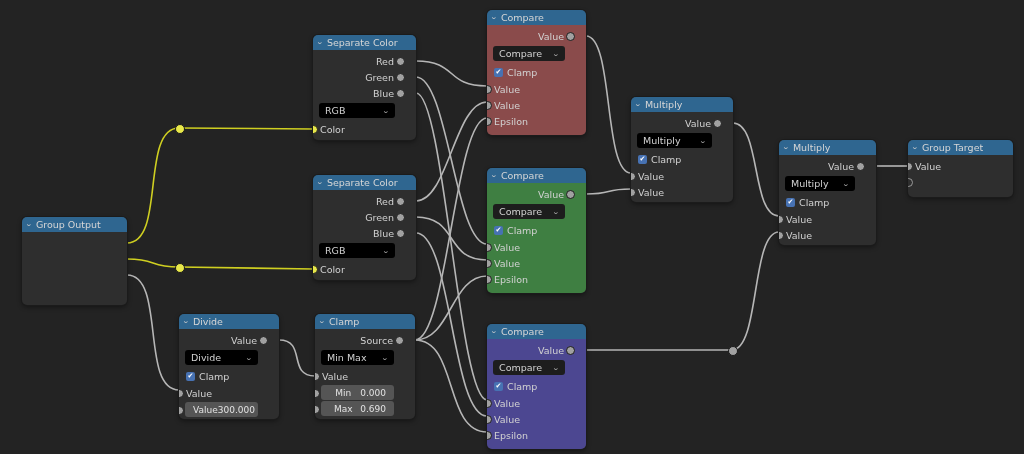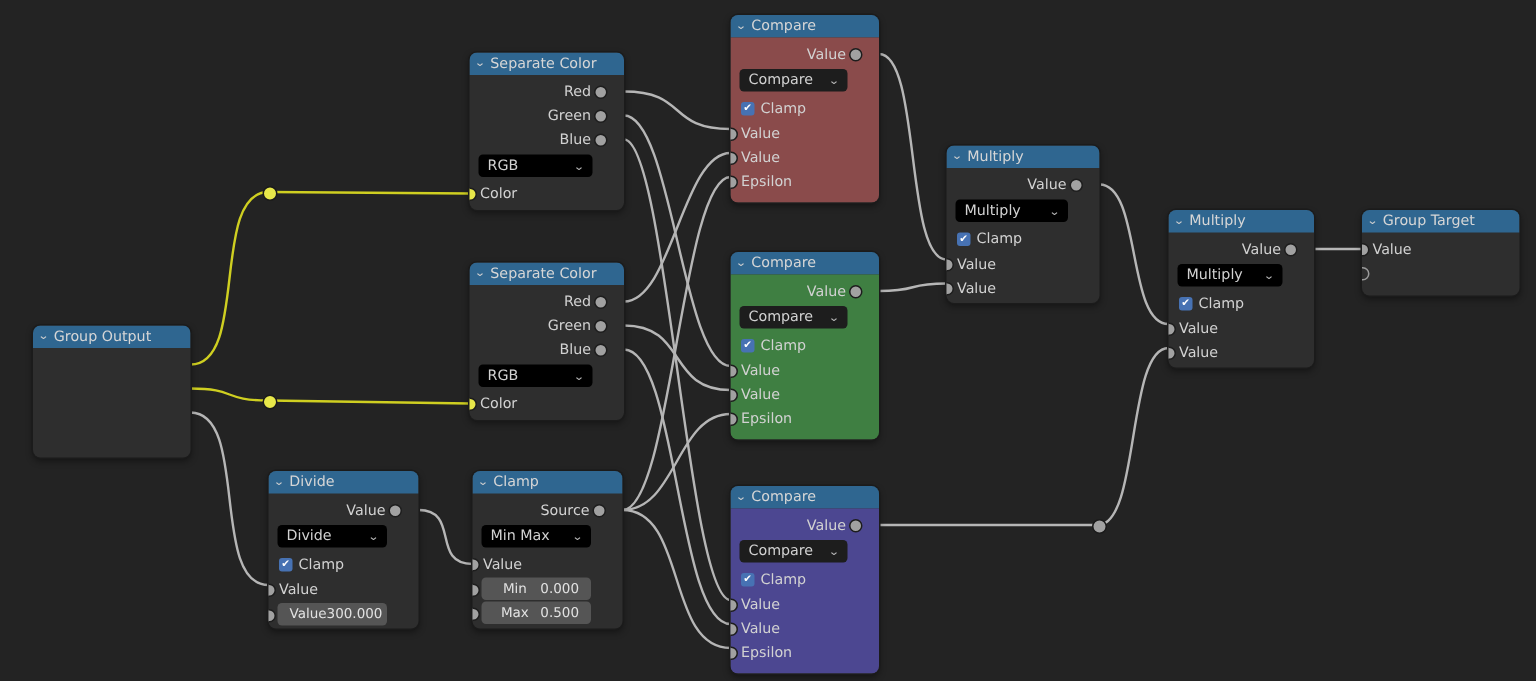--- a/index.html
+++ b/index.html
@@ -367,21 +367,21 @@
             <span class="sock left s-gray" style="top: 50%;"></span>
             <div class="field">
               <span class="lbl">Min</span>
               <span class="val">0.000</span>
             </div>
           </div>
           <div class="fieldrow">
             <span class="sock left s-gray" style="top: 50%;"></span>
             <div class="field">
               <span class="lbl">Max</span>
-              <span class="val">0.500</span>
+              <span class="val">0.690</span>
             </div>
           </div>
         </div>
       </div>
       <div class="reroute yellow" style="left: 175px; top: 124px;"></div>
       <div class="reroute yellow" style="left: 175px; top: 263px;"></div>
       <div class="reroute gray" style="left: 728px; top: 346px;"></div>
     </div>
 </div>
 

